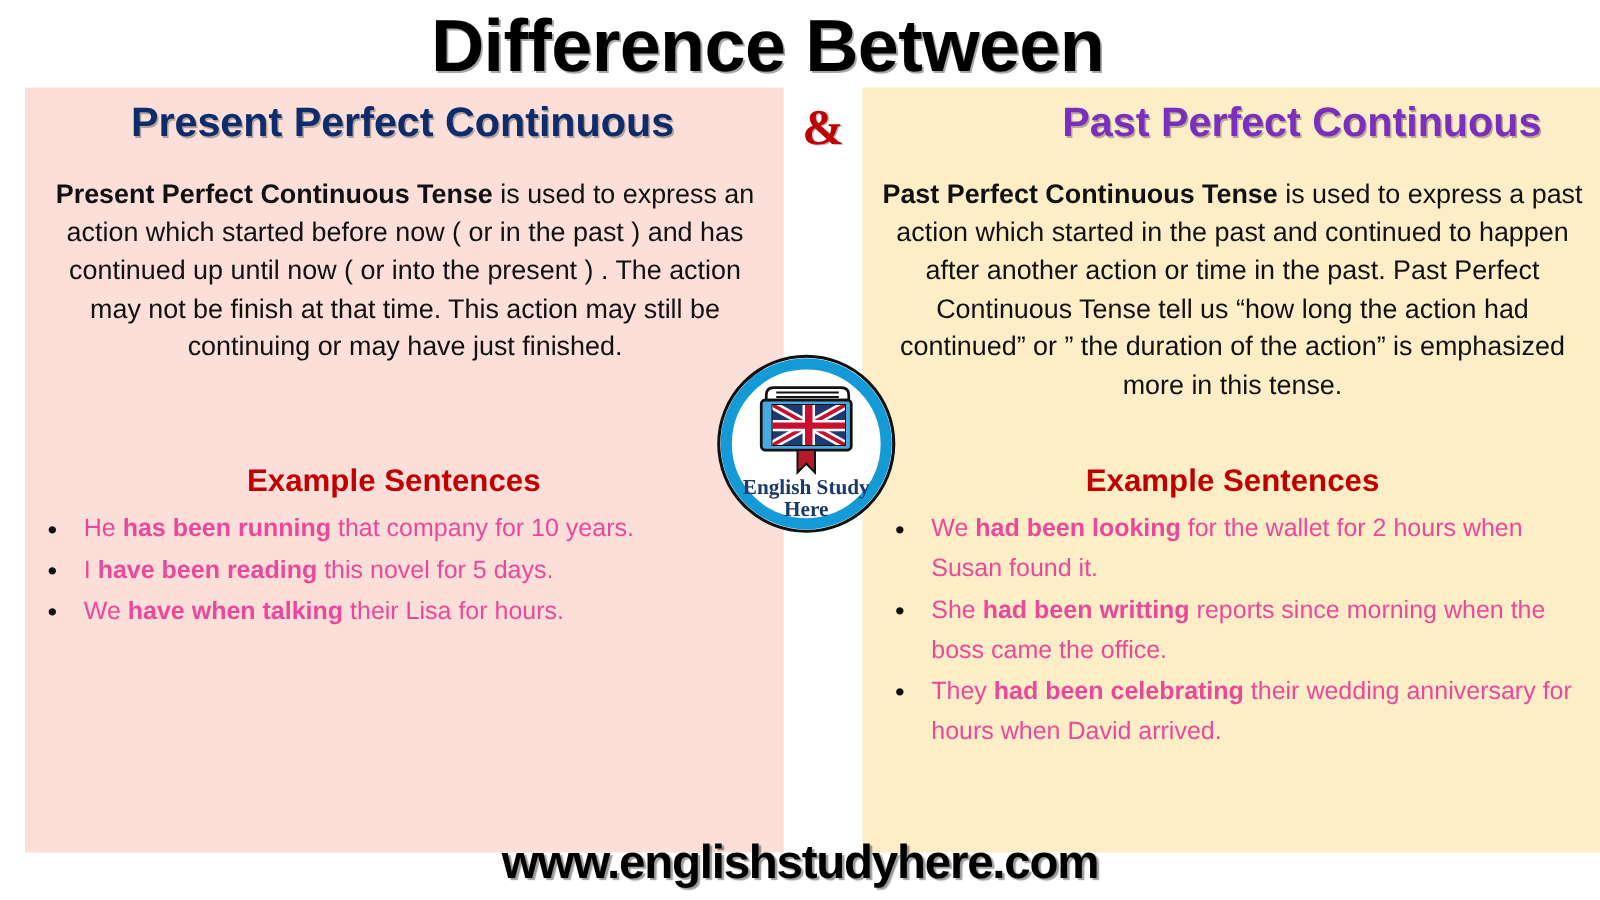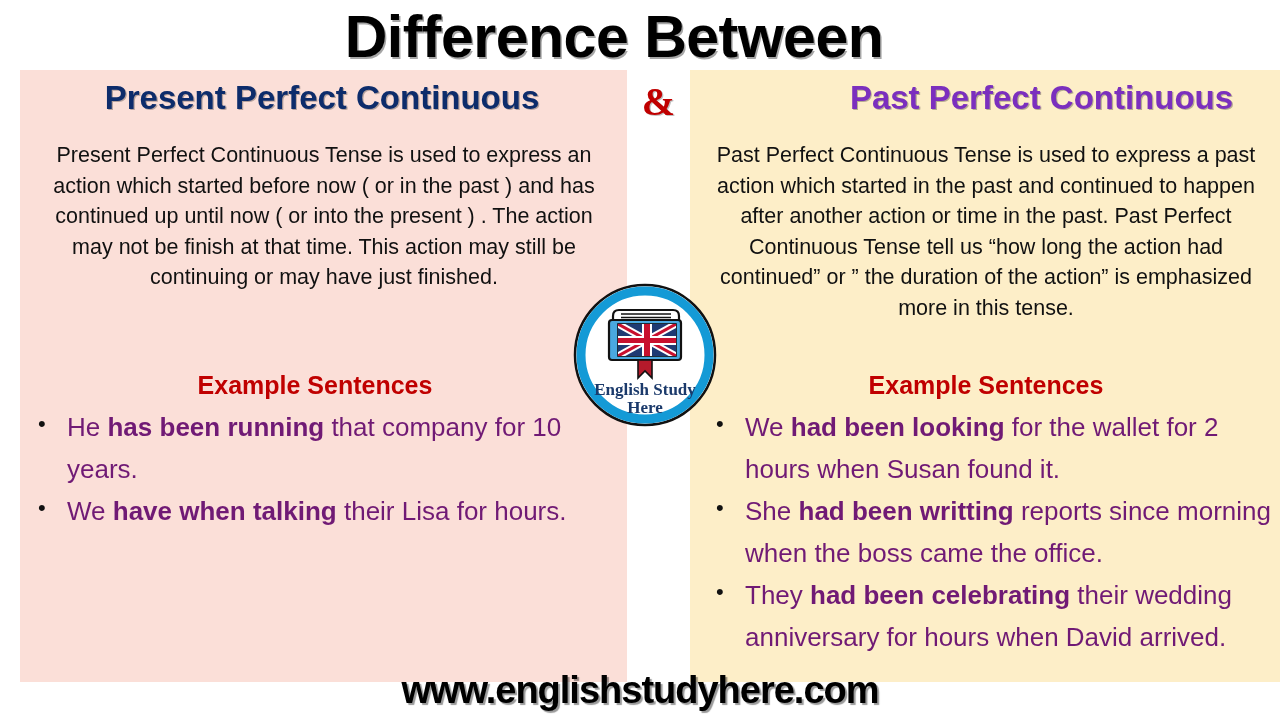--- a/index.html
+++ b/index.html
@@ -111,21 +111,21 @@
   }
   .desc-left {
     left: 32px;
     width: 584px;
   }
   .desc-right {
     left: 700px;
     width: 572px;
   }
   .description b {
-    font-weight: normal;
+    font-weight: bold;
   }
 
   
   .example-heading {
     position: absolute;
     z-index: 3;
     font-family: "Liberation Sans", sans-serif;
     font-size: 25px;
     font-weight: bold;
     color: #c00000;
@@ -143,23 +143,23 @@
   }
 
   
   .example-list {
     position: absolute;
     z-index: 3;
     margin: 0;
     padding: 0;
     list-style: none;
     font-family: "Liberation Sans", sans-serif;
-    font-size: 26px;
+    font-size: 20px;
     line-height: 1.6;
-    color: #701a75;
+    color: #ec4899;
   }
   .ex-list-left {
     left: 22px;
     top: 407px;
     width: 596px;
   }
   .ex-list-right {
     left: 700px;
     top: 407px;
     width: 578px;
@@ -231,20 +231,23 @@
   </div>
 
   <div class="example-heading ex-head-left">Example Sentences</div>
   <div class="example-heading ex-head-right">Example Sentences</div>
 
   <ul class="example-list ex-list-left">
     <li>
       <span>He </span><b>has been running</b><span> that company for 10 years.</span>
     </li>
     <li>
+      <span>I </span><b>have been reading</b><span> this novel for 5 days.</span>
+    </li>
+    <li>
       <span>We </span><b>have when talking</b><span> their Lisa for hours.</span>
     </li>
   </ul>
 
   <ul class="example-list ex-list-right">
     <li>
       <span>We </span><b>had been looking</b><span> for the wallet for 2 hours when Susan found it.</span>
     </li>
     <li>
       <span>She </span><b>had been writting</b><span> reports since morning when the boss came the office.</span>

